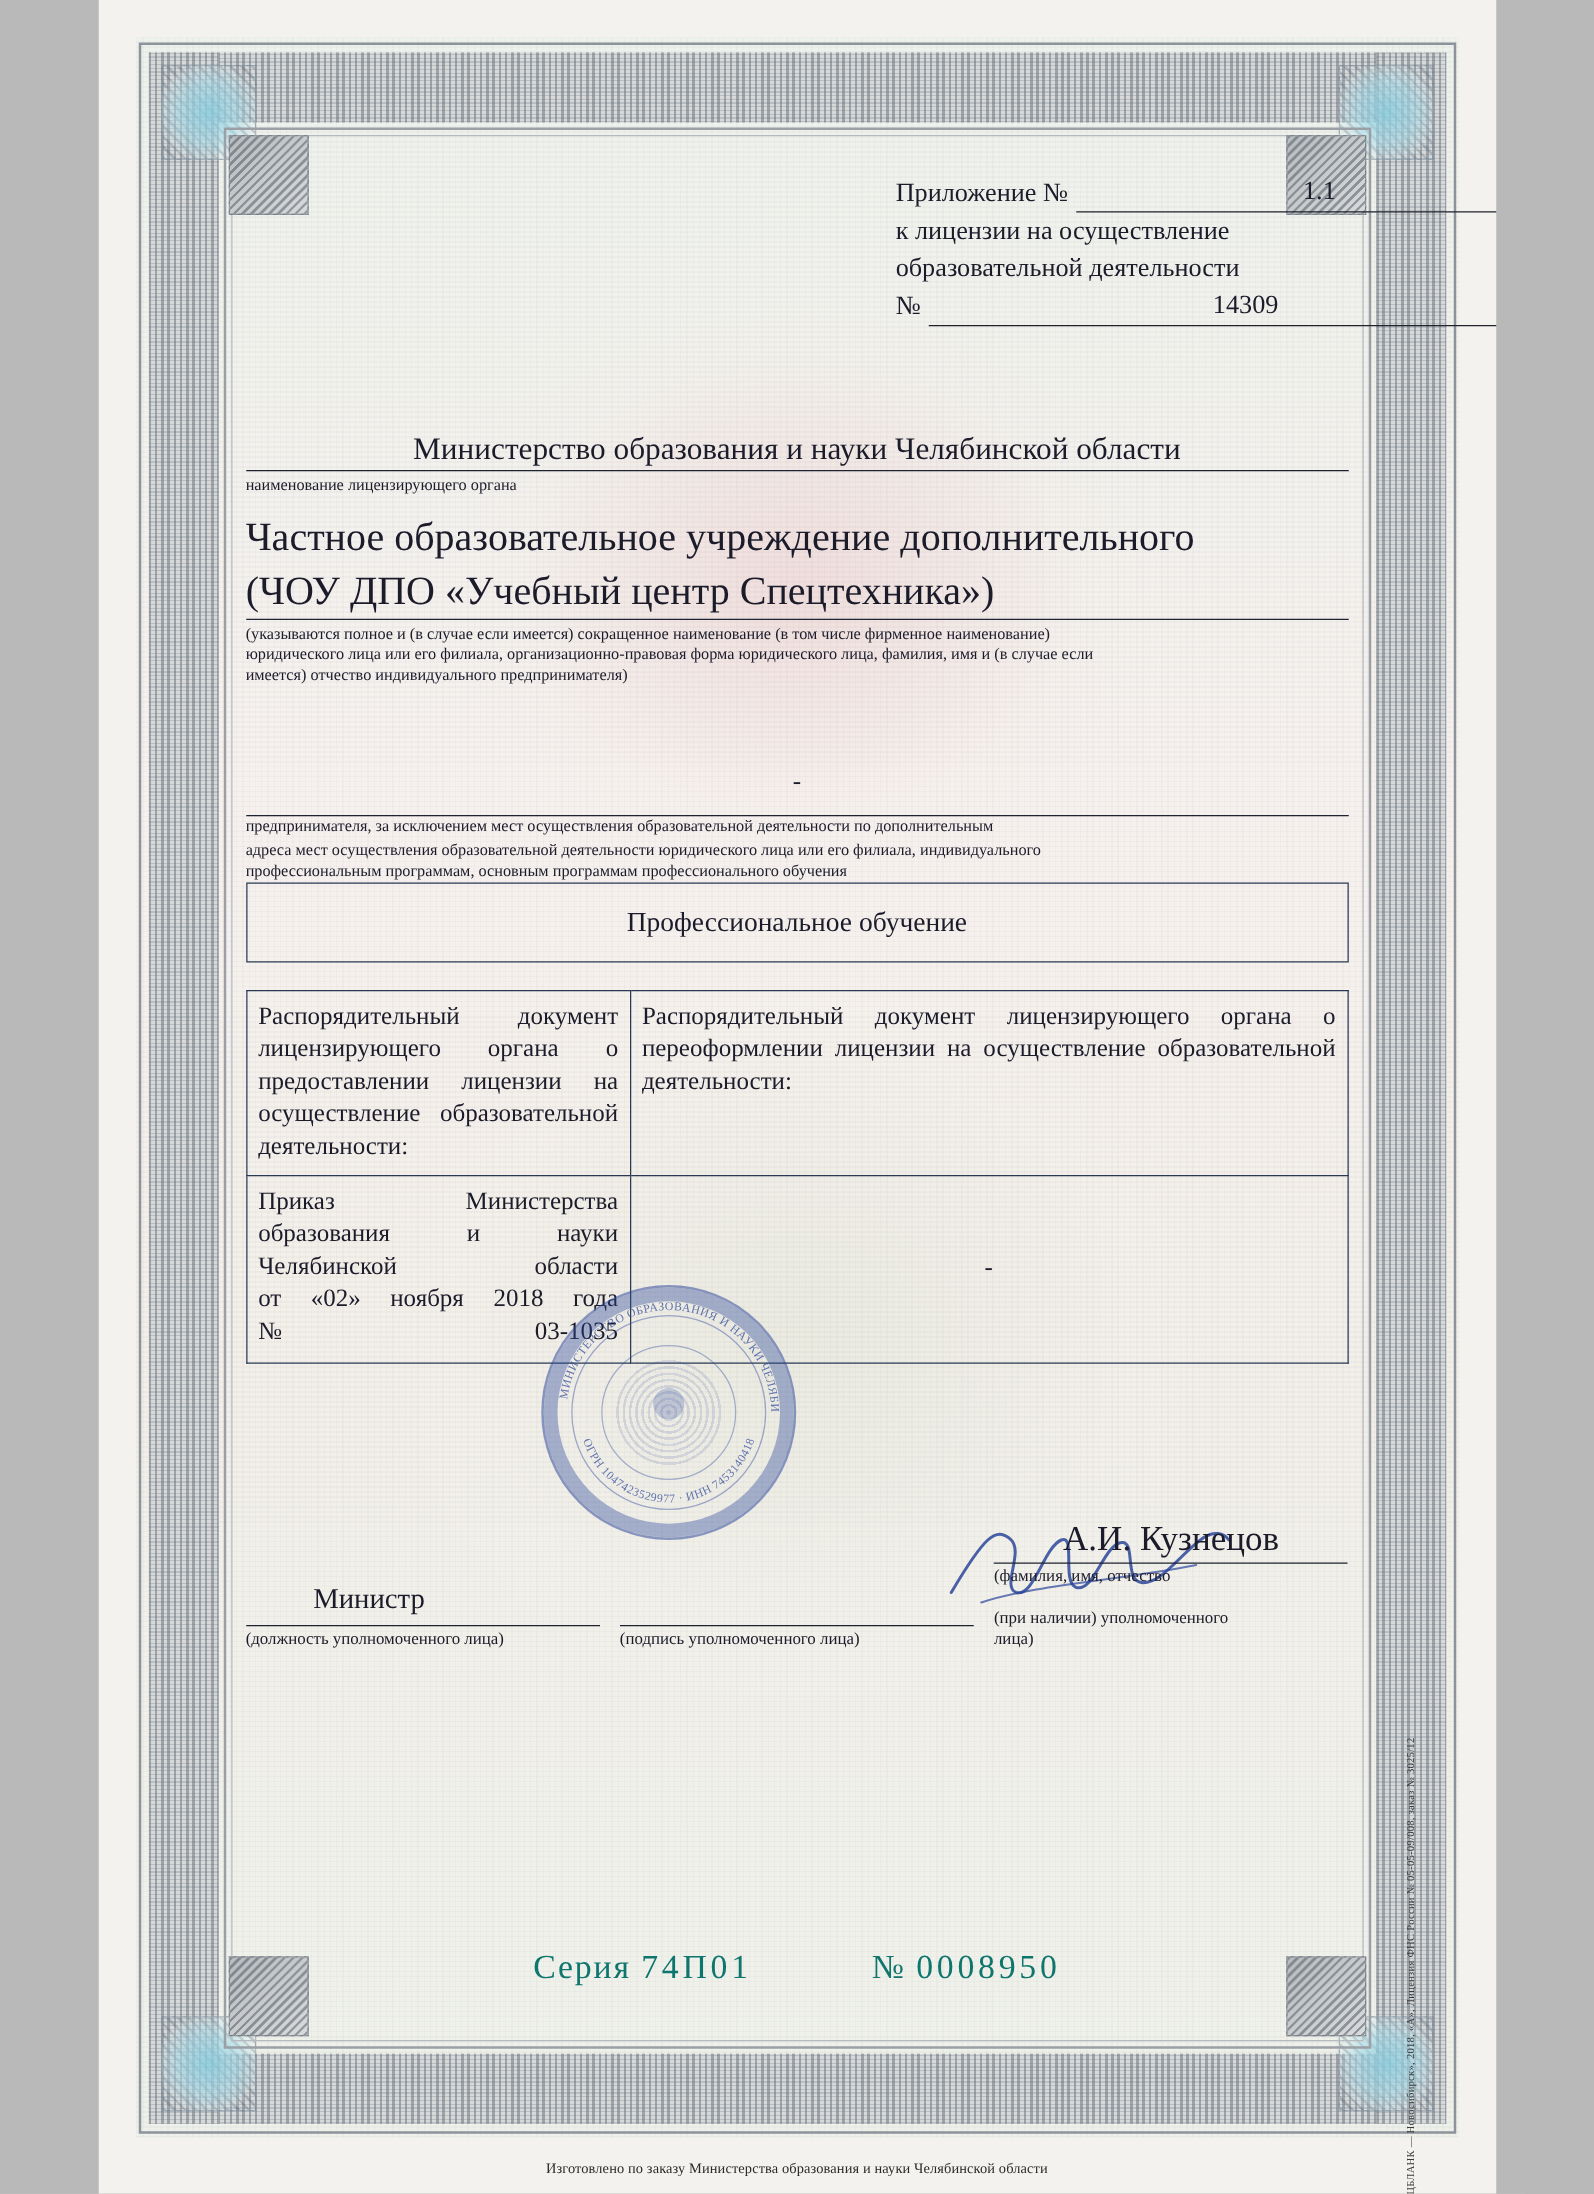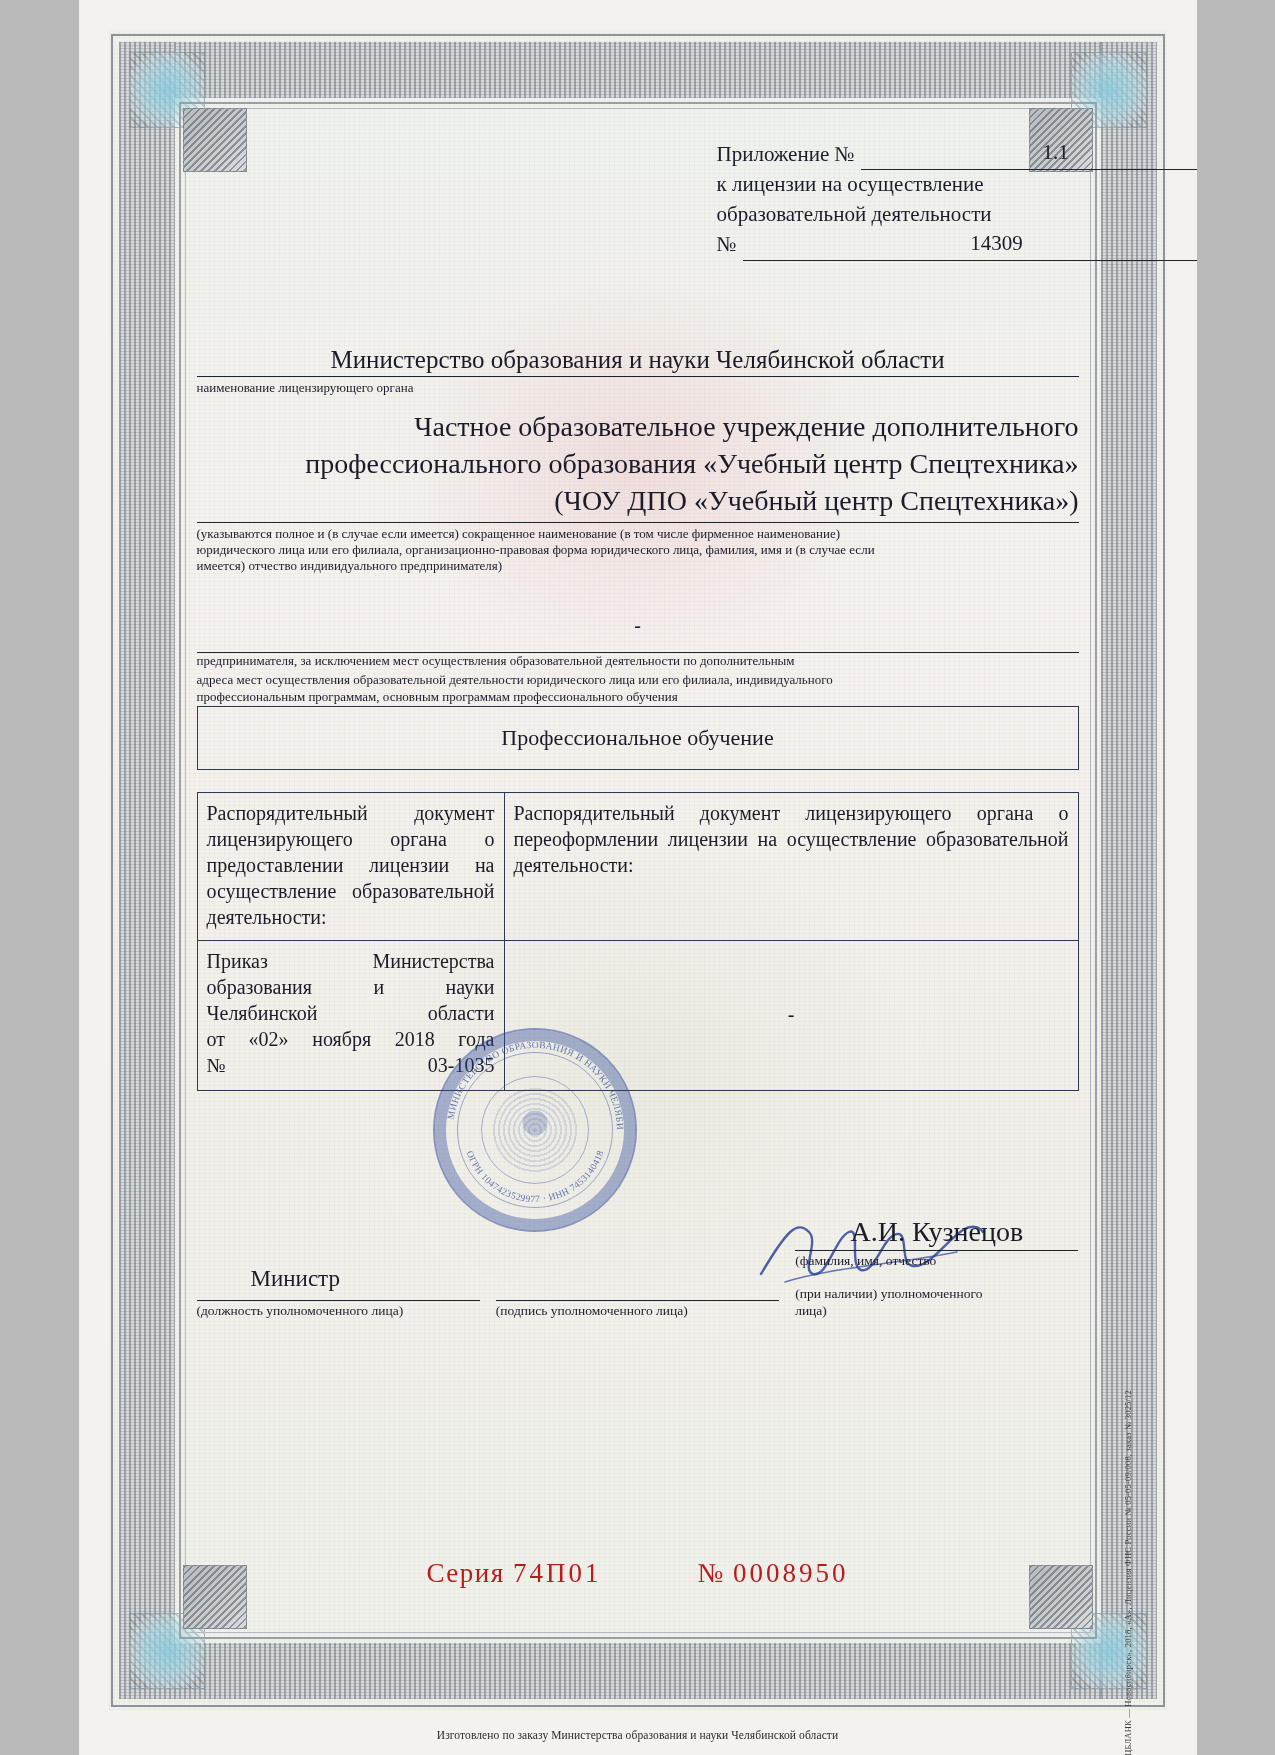--- a/index.html
+++ b/index.html
@@ -128,22 +128,22 @@
     font-size: 25px;
     text-align: center;
   }
   .caption {
     font-size: 13px;
     text-align: left;
     line-height: 1.25;
     margin-top: 3px;
   }
   .org-name {
-    font-size: 28px;
-    text-align: right;
+    font-size: 32px;
+    text-align: left;
     line-height: 1.33;
   }
   .addr {
     font-size: 23px;
     text-align: center;
   }
   .dash-row {
     text-align: center;
     font-size: 20px;
     padding-bottom: 2px;
@@ -245,21 +245,21 @@
   
   .serial {
     position: absolute;
     left: 0; right: 0;
     bottom: 36px;
     display: flex;
     justify-content: center;
     gap: 96px;
     font-size: 27px;
     letter-spacing: 1.5px;
-    color: #b91c1c;
+    color: #0f766e;
   }
   .serial .num { letter-spacing: 3px; }
 
   
   .side-text {
     position: absolute;
     right: 74px;
     top: 1060px;
     font-size: 8.5px;
     color: #3a3a3a;
@@ -322,21 +322,20 @@
       </div>
     </div>
 
     <div class="sect" style="top:226px;">
       <div class="big-org line-under">Министерство образования и науки Челябинской области</div>
       <div class="caption">наименование лицензирующего органа</div>
     </div>
 
     <div class="sect" style="top:288px;">
       <div class="org-name">Частное образовательное учреждение дополнительного</div>
-      <div class="org-name">профессионального образования «Учебный центр Спецтехника»</div>
       <div class="org-name line-under">(ЧОУ ДПО «Учебный центр Спецтехника»)</div>
       <div class="caption">(указываются полное и (в случае если имеется) сокращенное наименование (в том числе фирменное наименование)</div>
       <div class="caption" style="margin-top:0">юридического лица или его филиала, организационно-правовая форма юридического лица, фамилия, имя и (в случае если</div>
       <div class="caption" style="margin-top:0">имеется) отчество индивидуального предпринимателя)</div>
     </div>
 
 
     <div class="sect" style="top:494px;">
       <div class="dash-row line-under" style="height:36px;">-</div>
       <div class="caption" style="margin-top:0">предпринимателя, за исключением мест осуществления образовательной деятельности по дополнительным</div>

